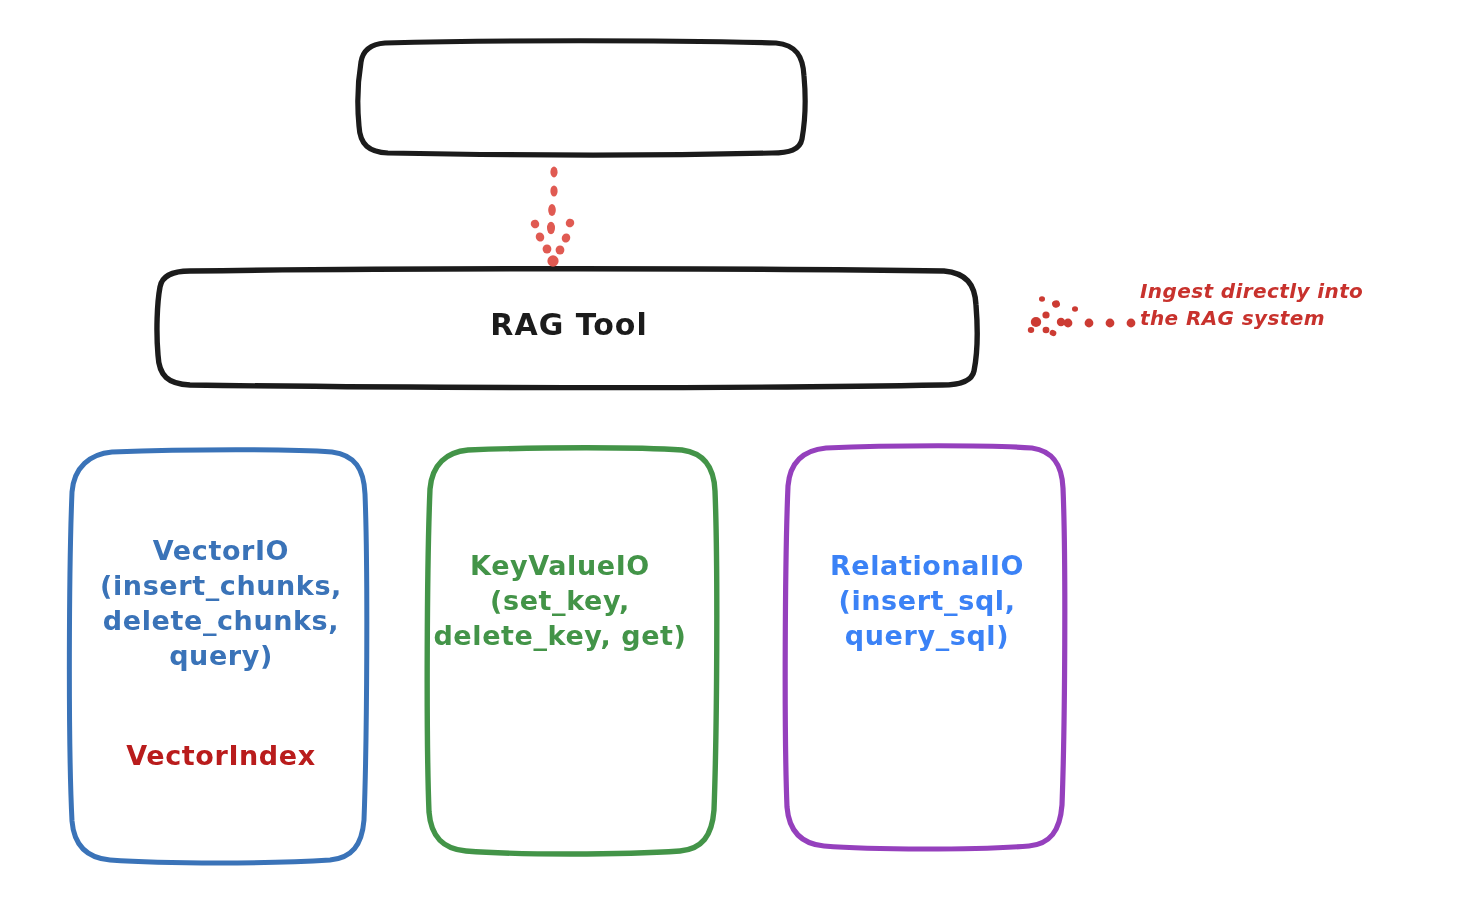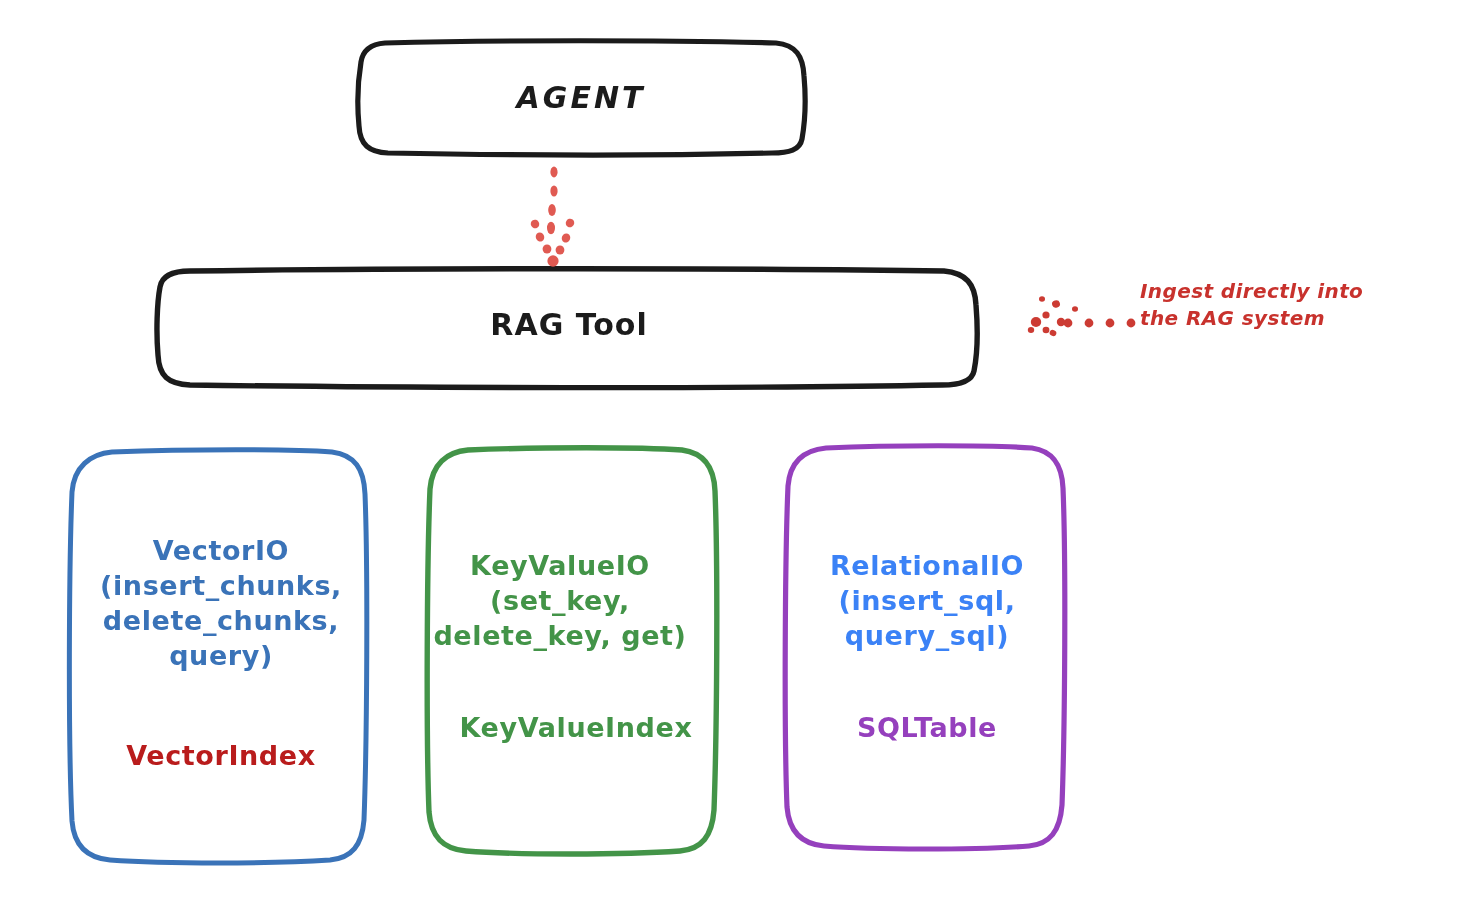--- a/index.html
+++ b/index.html
@@ -182,36 +182,33 @@
       <ellipse cx="1056" cy="304" rx="4.0" ry="3.6" transform="rotate(-20 1056 304)"></ellipse>
       <ellipse cx="1053" cy="333" rx="3.4" ry="3.0" transform="rotate(20 1053 333)"></ellipse>
       <ellipse cx="1046" cy="315" rx="3.6" ry="3.6"></ellipse>
       <ellipse cx="1046" cy="330" rx="3.4" ry="3.2"></ellipse>
       <ellipse cx="1042" cy="299" rx="3.0" ry="2.8"></ellipse>
       <ellipse cx="1036" cy="322" rx="5.2" ry="5.0"></ellipse>
       <ellipse cx="1031" cy="330" rx="3.2" ry="3.0"></ellipse>
     </g>
   </svg>
 
-  <div class="node-label" id="agent-box-label">AGENT</div>
 
   <div class="node-label" id="rag-box-label">RAG Tool</div>
 
   <div class="node-label provider-api" id="vector-api-label">VectorIO
 (insert_chunks,
 delete_chunks,
 query)</div>
   <div class="node-label provider-index" id="vector-index-label">VectorIndex</div>
 
   <div class="node-label provider-api" id="kv-api-label">KeyValueIO
 (set_key,
 delete_key, get)</div>
-  <div class="node-label provider-index" id="kv-index-label">KeyValueIndex</div>
 
   <div class="node-label provider-api" id="rel-api-label">RelationalIO
 (insert_sql,
 query_sql)</div>
-  <div class="node-label provider-index" id="rel-index-label">SQLTable</div>
 
   <div id="annotation-text">Ingest directly into
 the RAG system</div>
 
 </div>
 
 </body></html>

